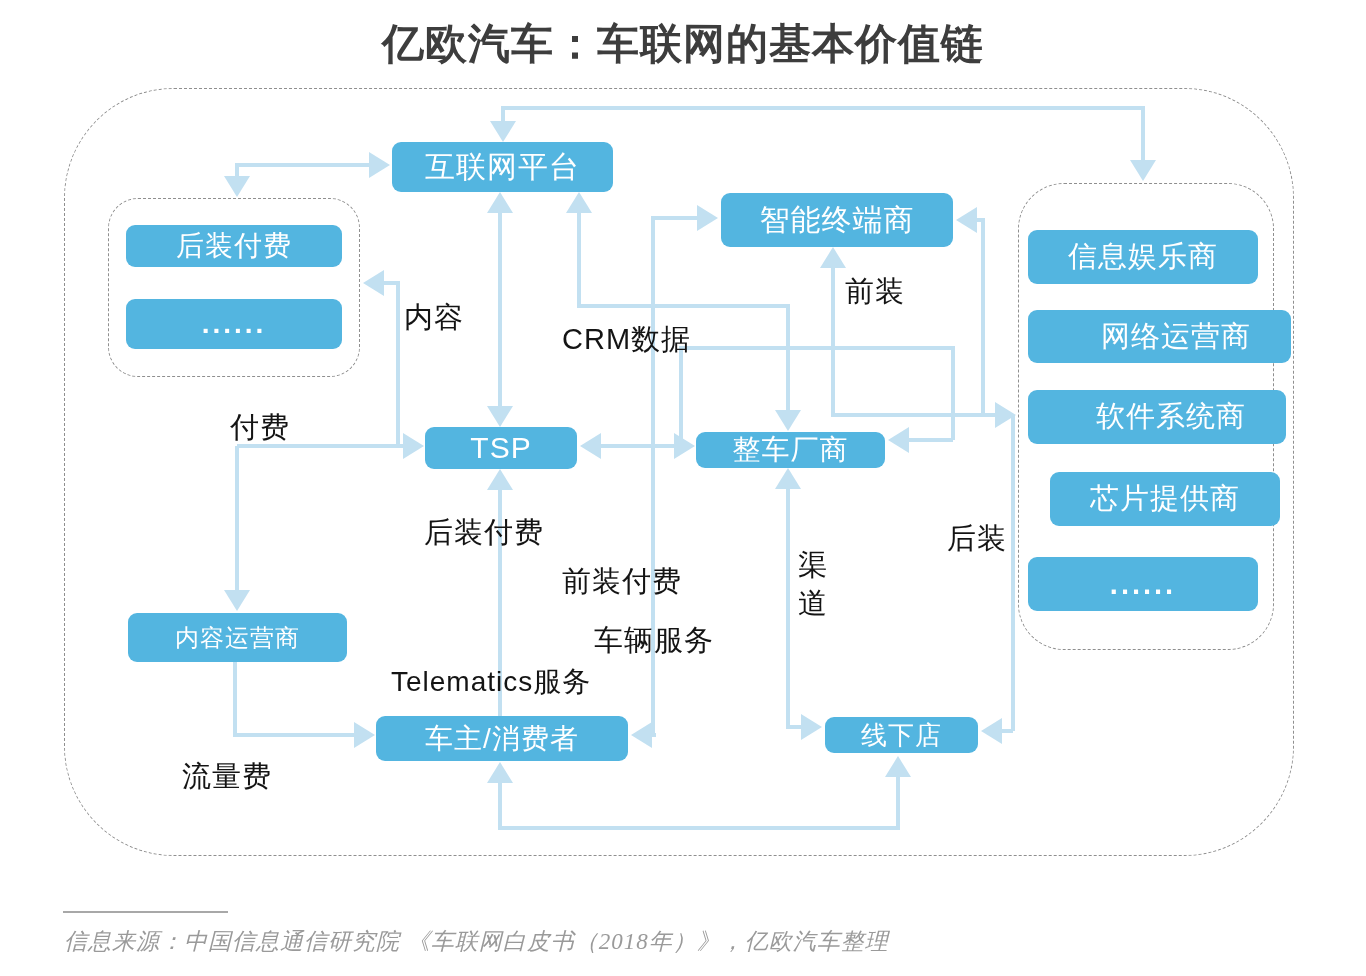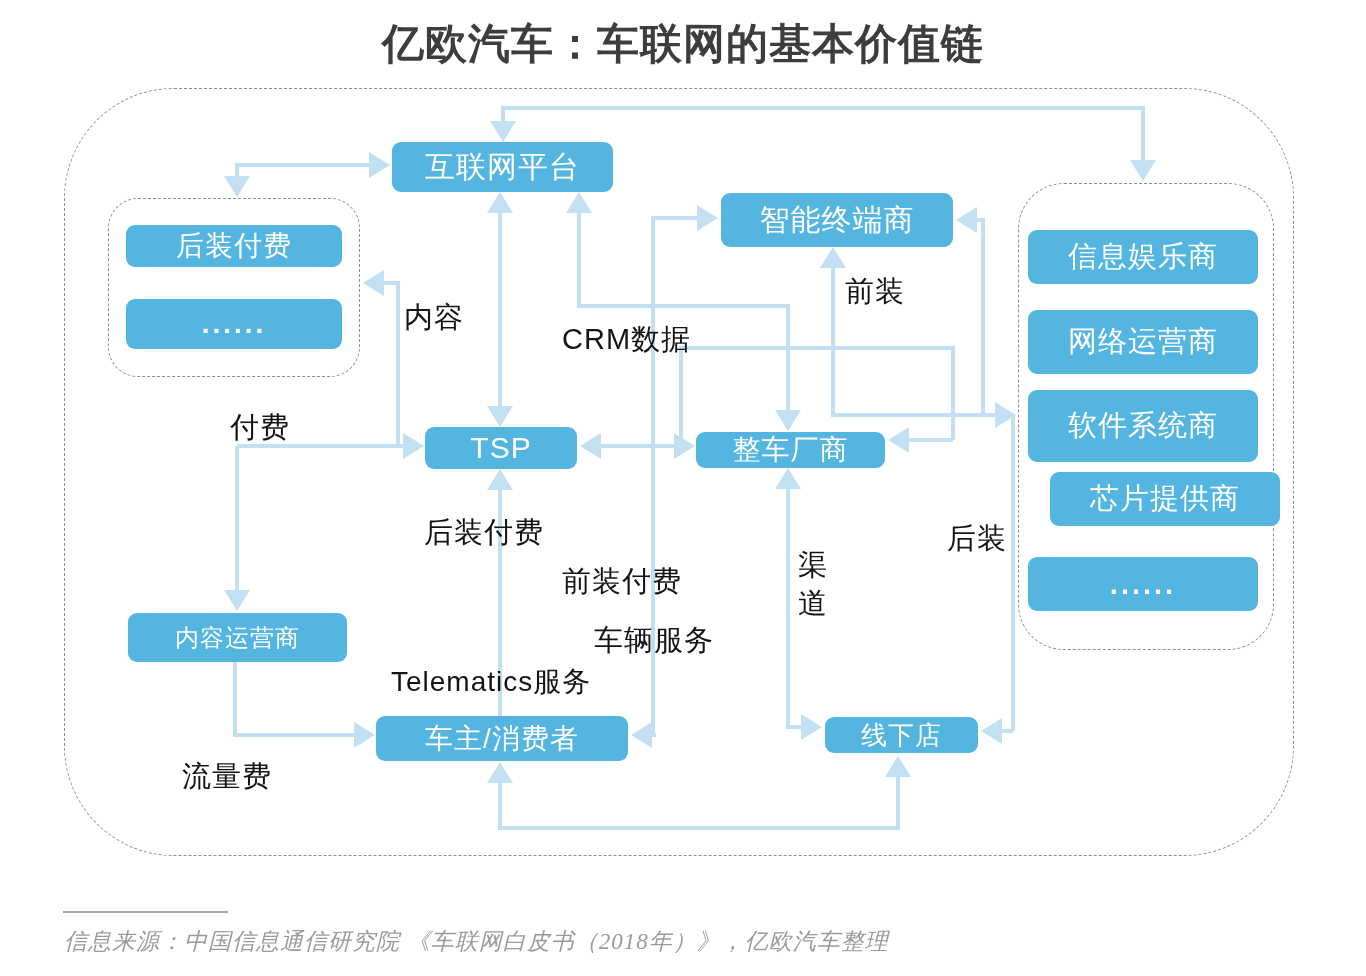--- a/index.html
+++ b/index.html
@@ -118,22 +118,22 @@
     <div class="node" style="left:721px;top:193px;width:232px;height:54px;font-size:30px;">智能终端商</div>
     <div class="node" style="left:126px;top:225px;width:216px;height:42px;font-size:28px;">后装付费</div>
     <div class="node dots" style="left:126px;top:299px;width:216px;height:50px;font-size:28px;">......</div>
     <div class="node" style="left:425px;top:427px;width:152px;height:42px;font-size:30px;">TSP</div>
     <div class="node" style="left:696px;top:432px;width:189px;height:36px;font-size:28px;">整车厂商</div>
     <div class="node" style="left:128px;top:613px;width:219px;height:49px;font-size:24px;">内容运营商</div>
     <div class="node" style="left:376px;top:716px;width:252px;height:45px;font-size:28px;">车主/消费者</div>
     <div class="node" style="left:825px;top:717px;width:153px;height:36px;font-size:26px;">线下店</div>
 
     <div class="node" style="left:1028px;top:230px;width:230px;height:54px;">信息娱乐商</div>
-    <div class="node" style="left:1028px;top:310px;width:230px;height:64px;">网络运营商</div>
-    <div class="node" style="left:1028px;top:390px;width:230px;height:72px;">软件系统商</div>
+    <div class="node" style="left:1028px;top:310px;width:230px;height:53px;padding-left:33px;">网络运营商</div>
+    <div class="node" style="left:1028px;top:390px;width:230px;height:54px;padding-left:28px;">软件系统商</div>
     <div class="node" style="left:1028px;top:472px;width:230px;height:54px;margin-left:22px;">芯片提供商</div>
     <div class="node dots" style="left:1028px;top:557px;width:230px;height:54px;">......</div>
   </div>
 
   <div class="labels">
     <div class="lbl" style="left:404px;top:298px;">内容</div>
     <div class="lbl" style="left:562px;top:320px;">CRM数据</div>
     <div class="lbl" style="left:845px;top:272px;">前装</div>
     <div class="lbl" style="left:230px;top:408px;">付费</div>
     <div class="lbl" style="left:424px;top:513px;">后装付费</div>

